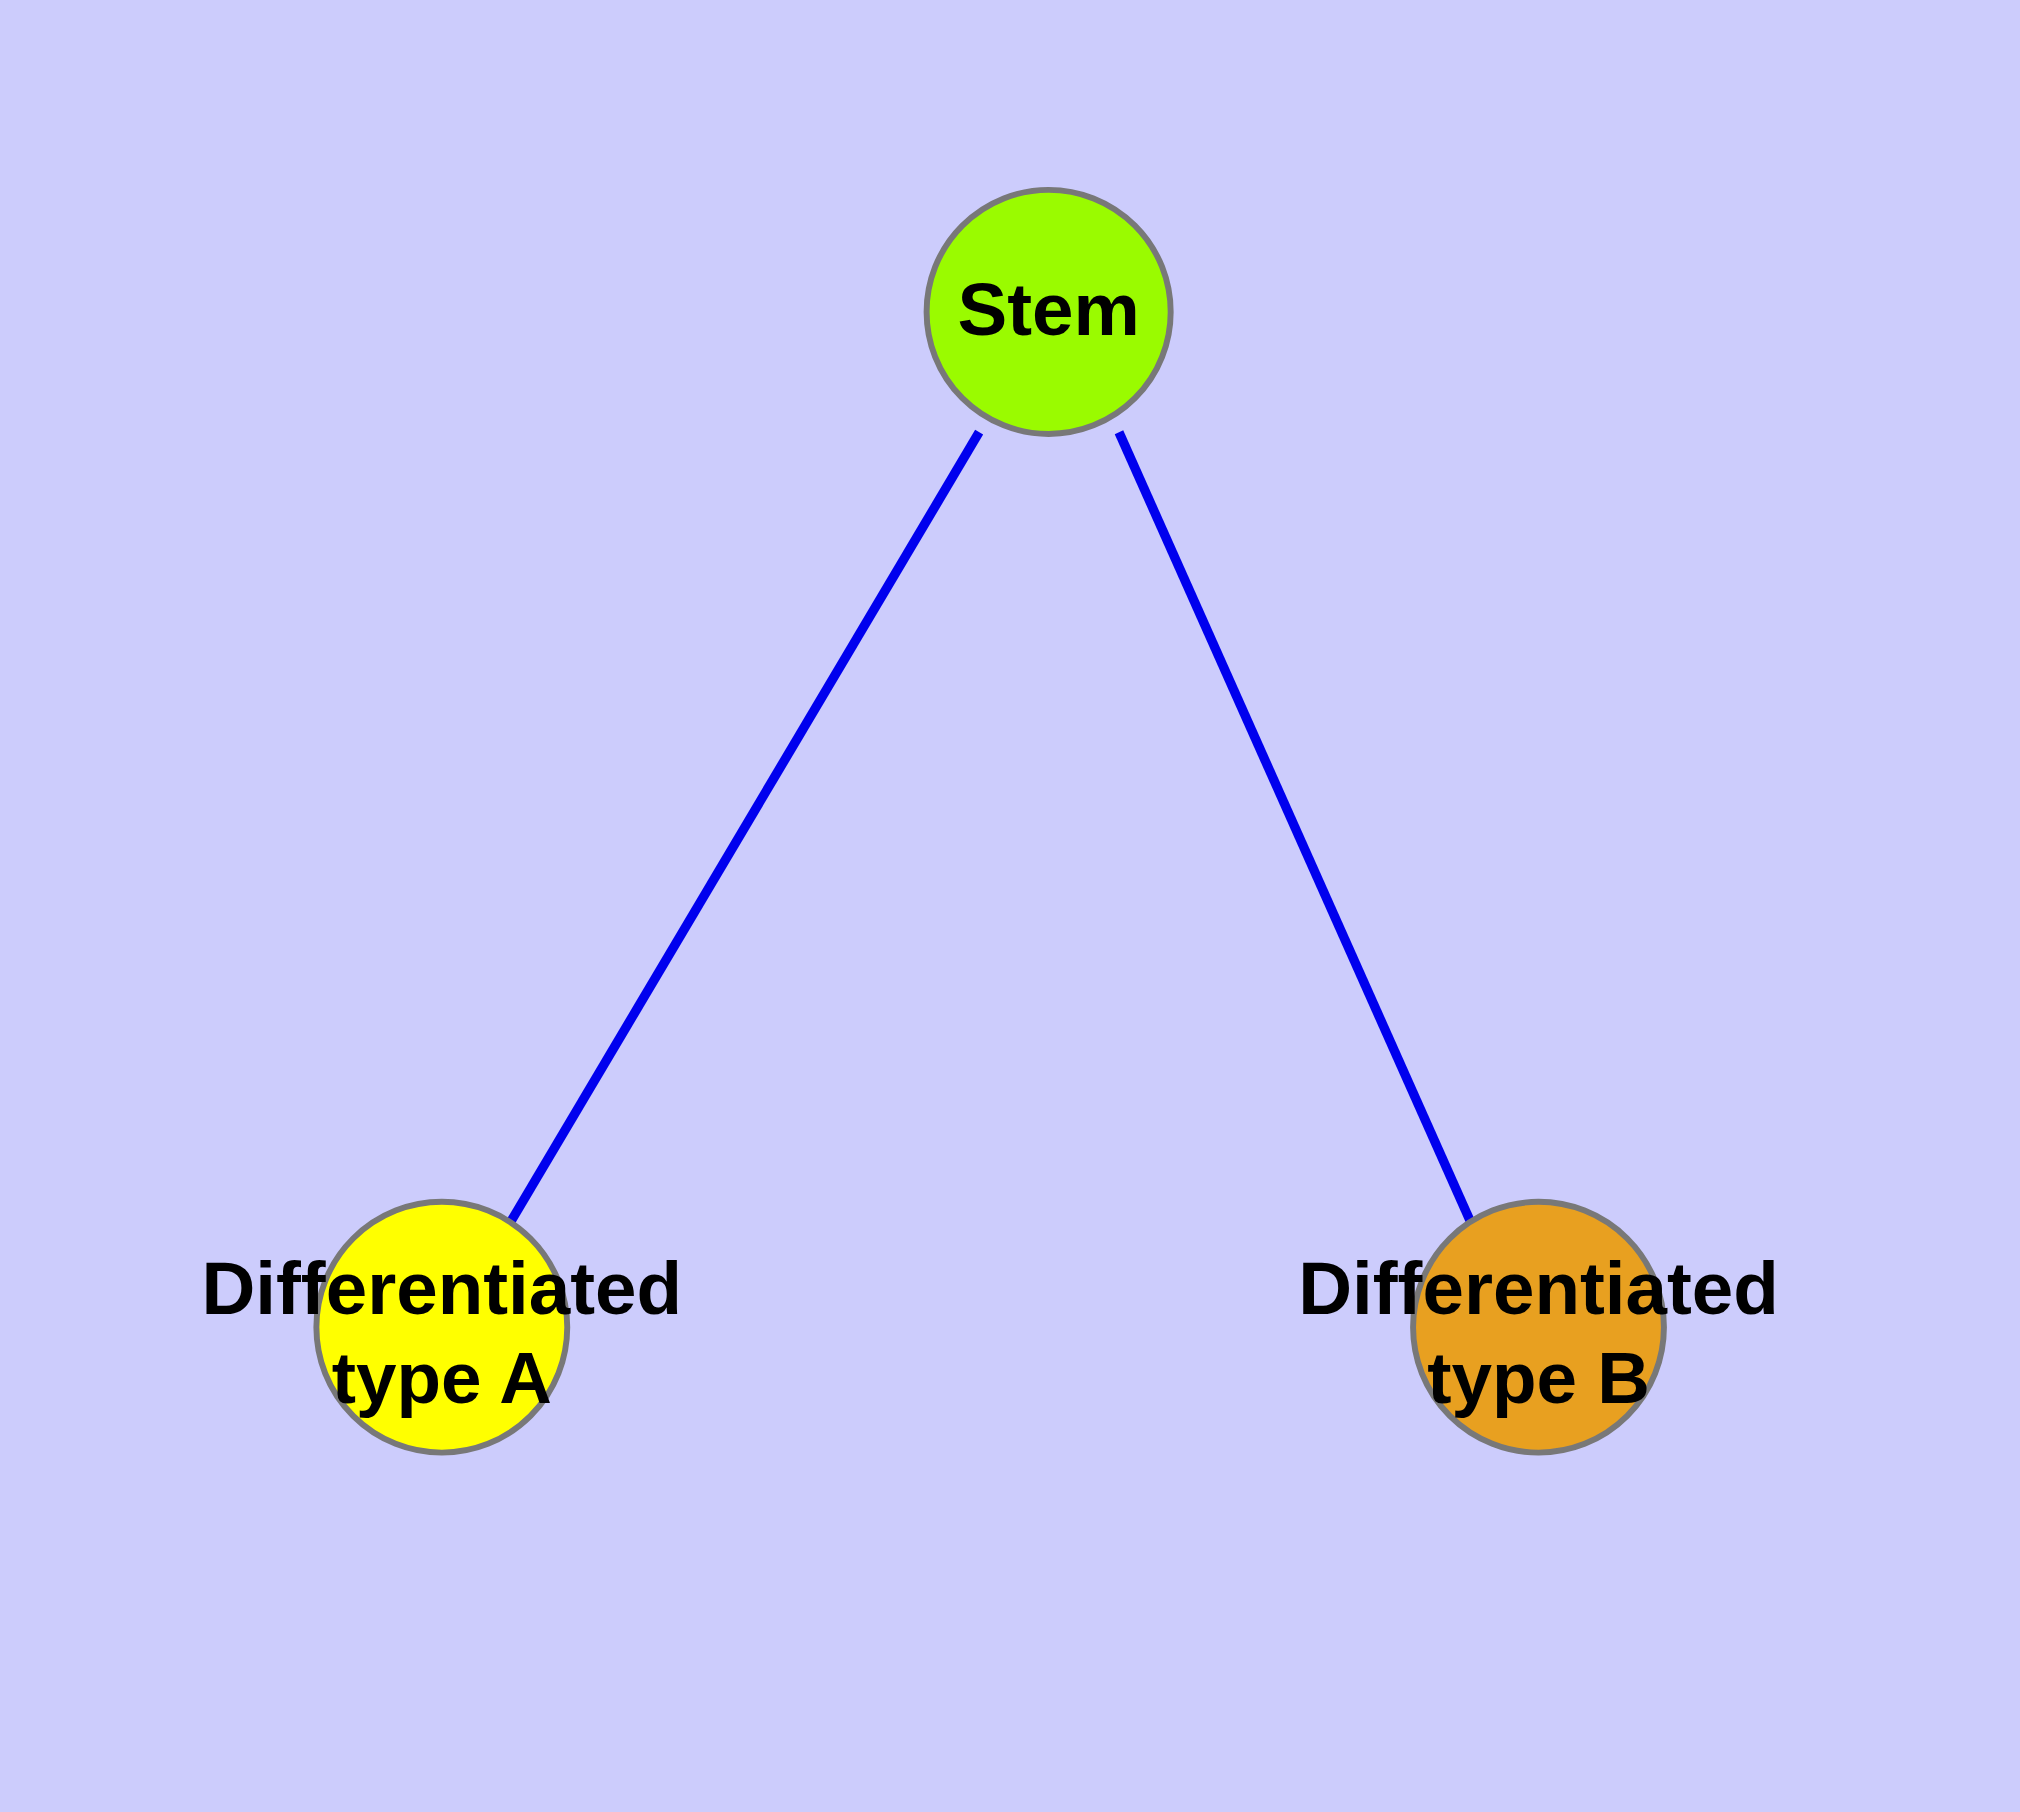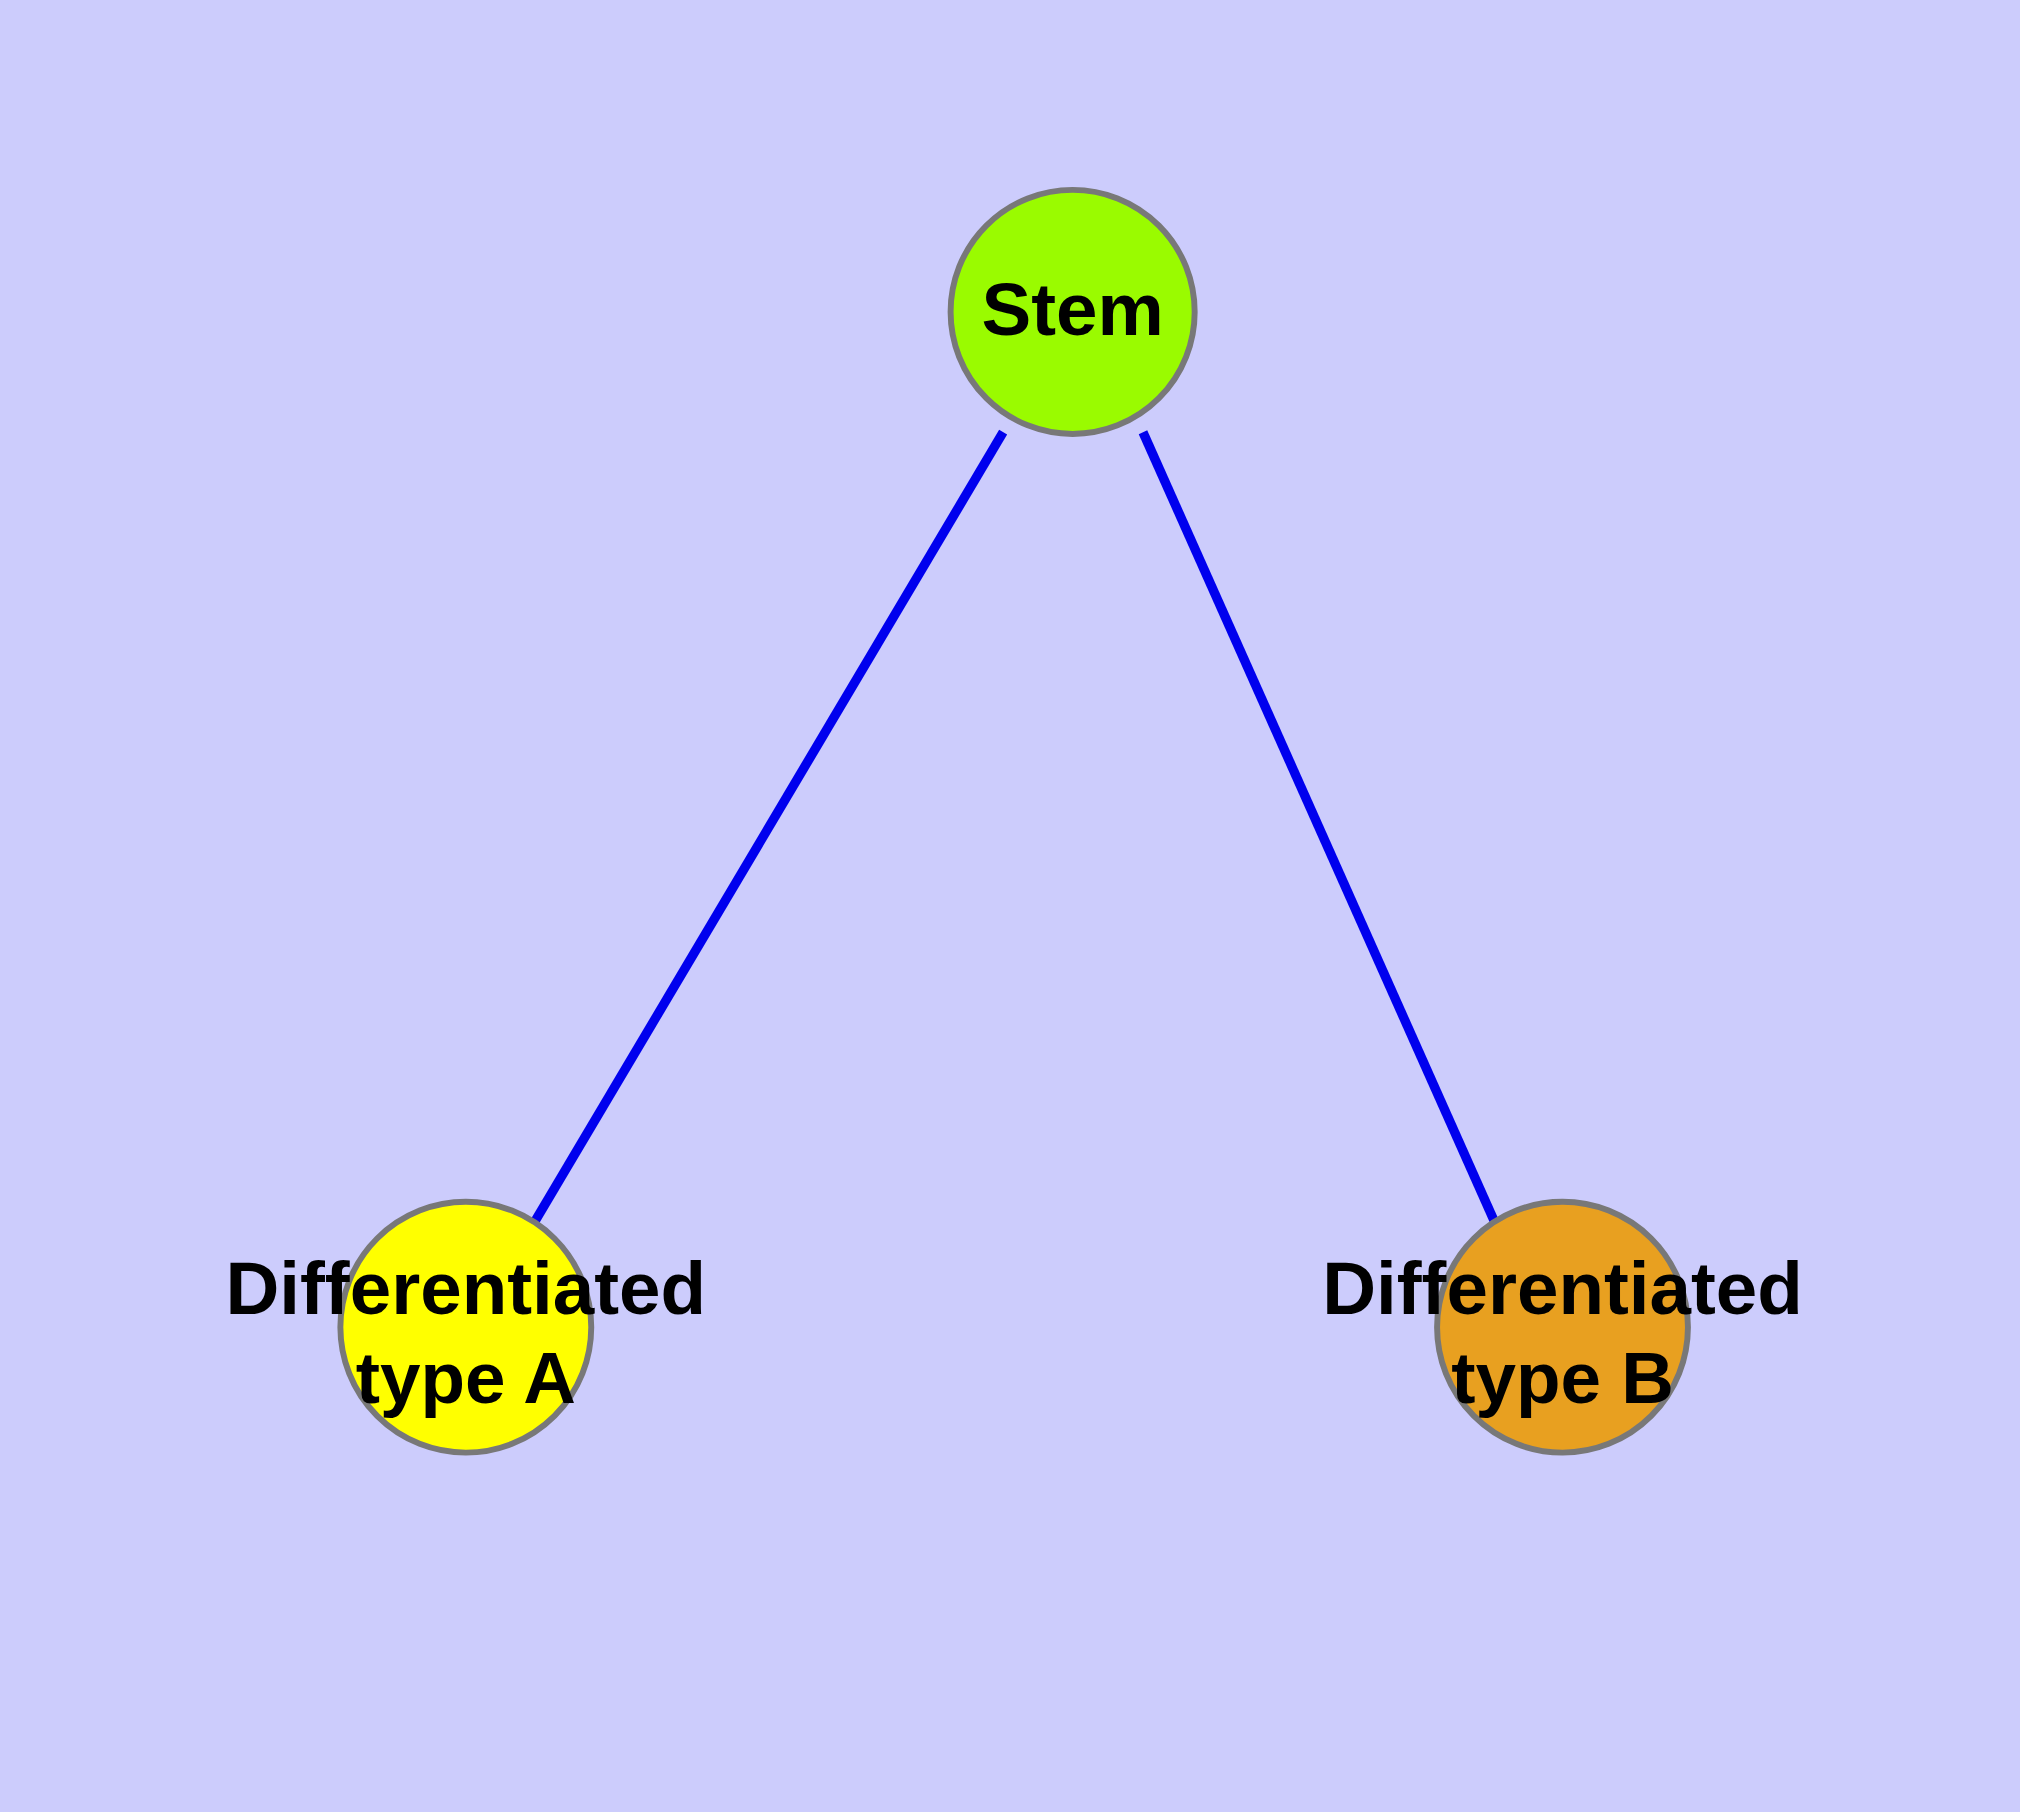--- a/index.html
+++ b/index.html
@@ -12,21 +12,20 @@
     width: 2021px;
     height: 1812px;
     overflow: hidden;
     font-family: "Liberation Sans", sans-serif;
   }
   #graph-canvas {
     position: relative;
     width: 1894px;
     height: 1812px;
     background: #ccccfc;
-    margin-left: 24px;
   }
   #graph-svg {
     position: absolute;
     left: 0;
     top: 0;
     width: 2021px;
     height: 1812px;
     display: block;
   }
   .node-label {

